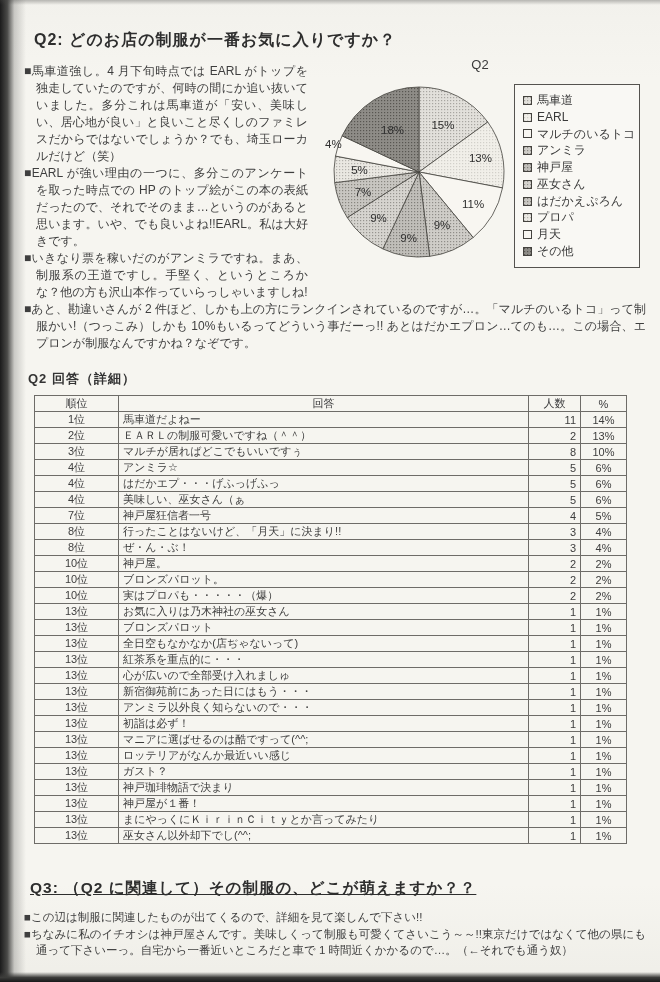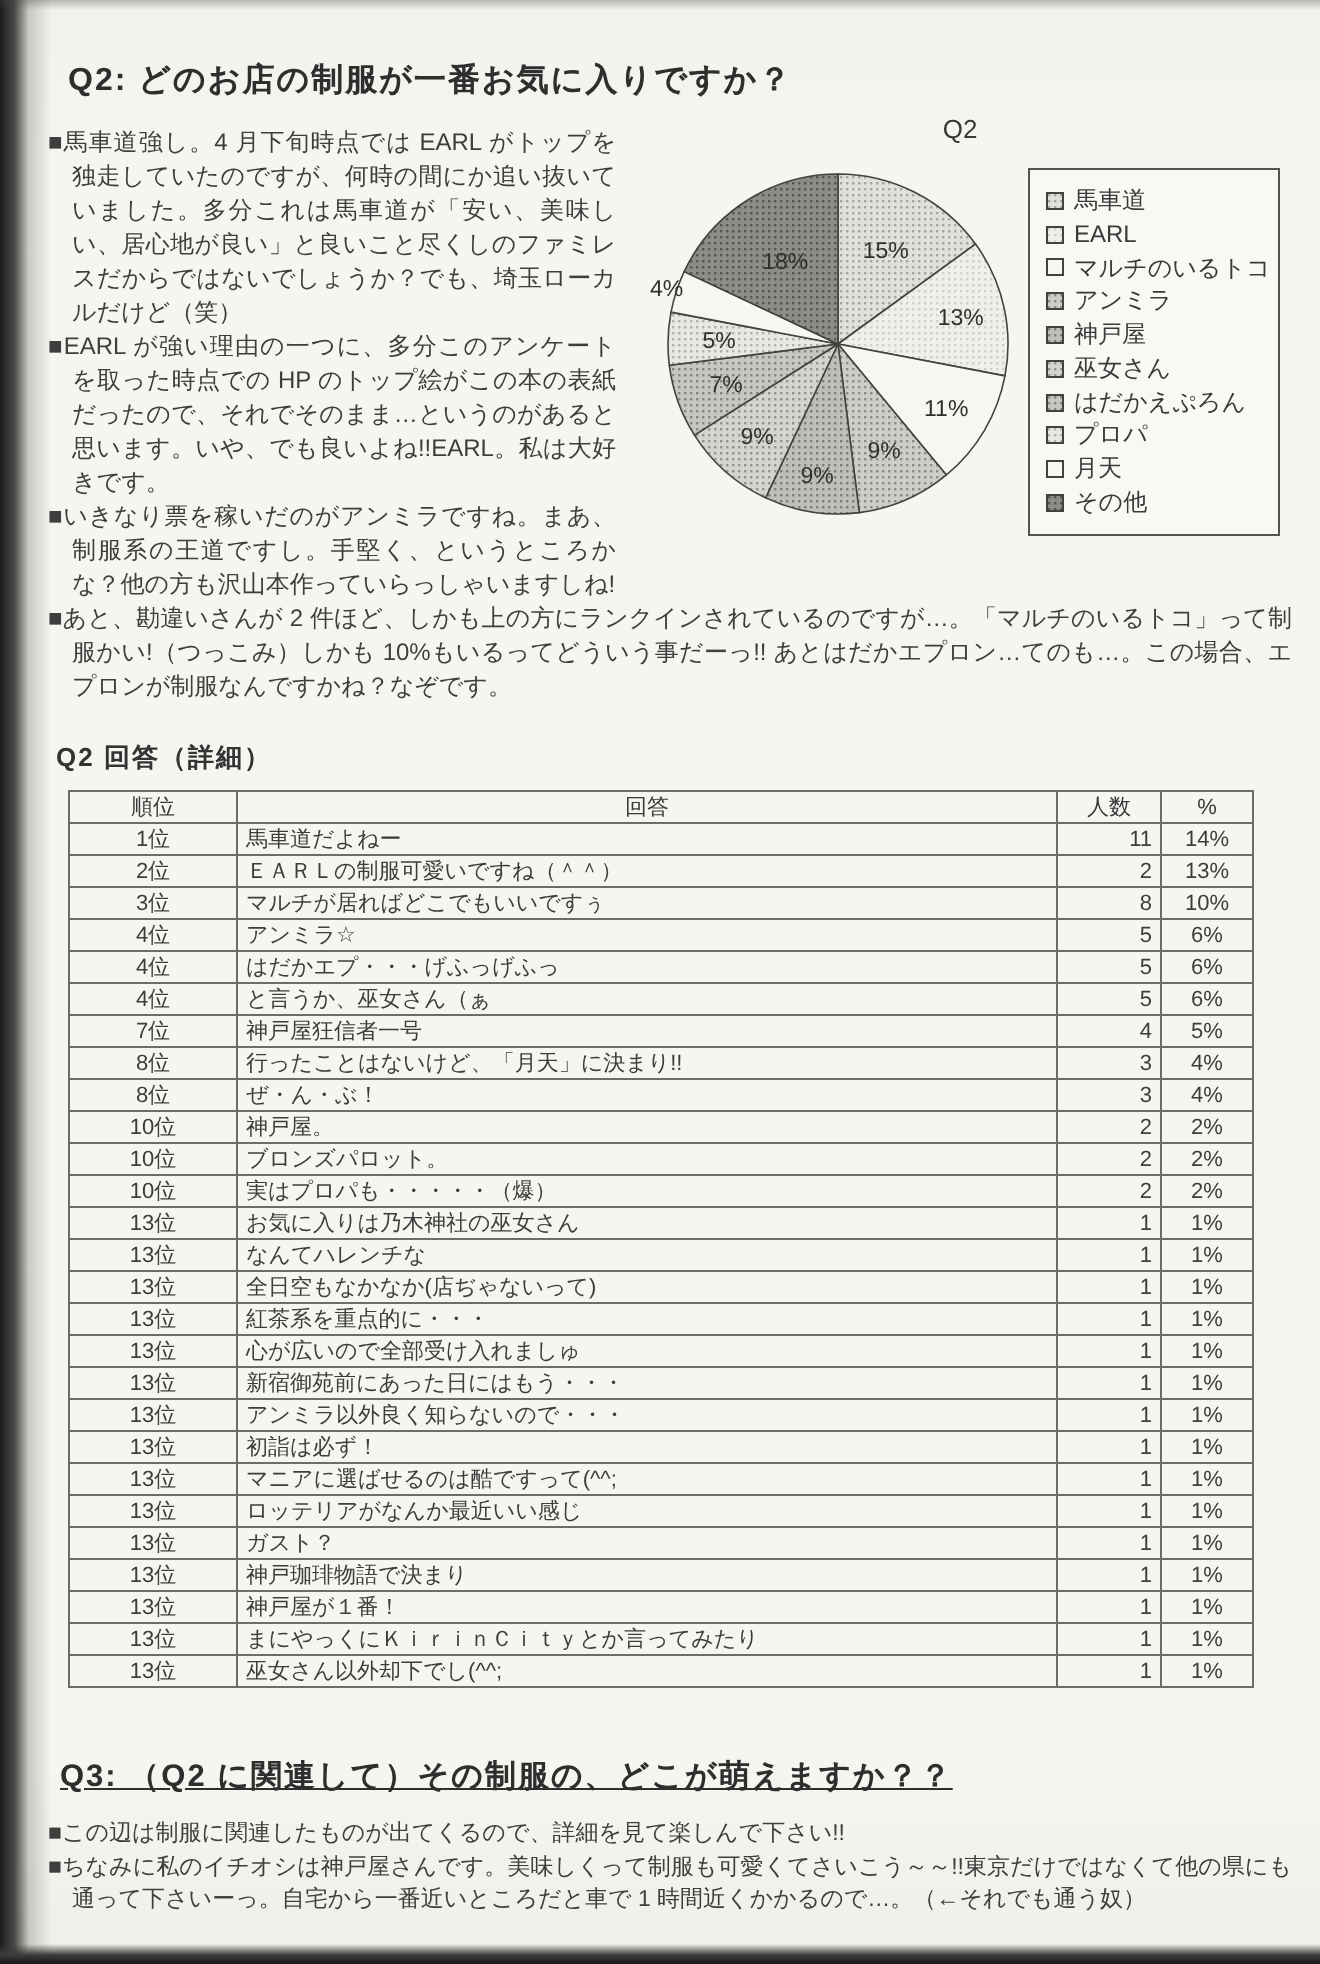--- a/index.html
+++ b/index.html
@@ -257,21 +257,21 @@
           <td class="c-pct">6%</td>
         </tr>
         <tr>
           <td class="c-rank">4位</td>
           <td class="c-ans">はだかエプ・・・げふっげふっ</td>
           <td class="c-num">5</td>
           <td class="c-pct">6%</td>
         </tr>
         <tr>
           <td class="c-rank">4位</td>
-          <td class="c-ans">と言うか、巫女さん（ぁ</td>
+          <td class="c-ans">美味しい、巫女さん（ぁ</td>
           <td class="c-num">5</td>
           <td class="c-pct">6%</td>
         </tr>
         <tr>
           <td class="c-rank">7位</td>
           <td class="c-ans">神戸屋狂信者一号</td>
           <td class="c-num">4</td>
           <td class="c-pct">5%</td>
         </tr>
         <tr>
@@ -305,21 +305,21 @@
           <td class="c-pct">2%</td>
         </tr>
         <tr>
           <td class="c-rank">13位</td>
           <td class="c-ans">お気に入りは乃木神社の巫女さん</td>
           <td class="c-num">1</td>
           <td class="c-pct">1%</td>
         </tr>
         <tr>
           <td class="c-rank">13位</td>
-          <td class="c-ans">なんてハレンチな</td>
+          <td class="c-ans">ブロンズパロット</td>
           <td class="c-num">1</td>
           <td class="c-pct">1%</td>
         </tr>
         <tr>
           <td class="c-rank">13位</td>
           <td class="c-ans">全日空もなかなか(店ぢゃないって)</td>
           <td class="c-num">1</td>
           <td class="c-pct">1%</td>
         </tr>
         <tr>

